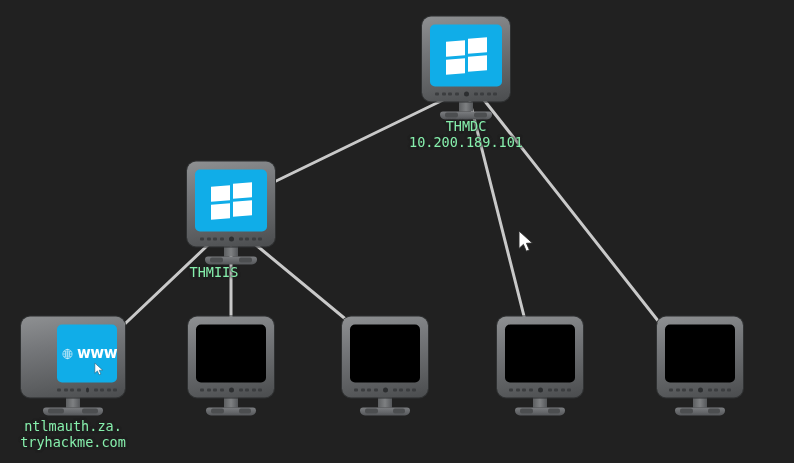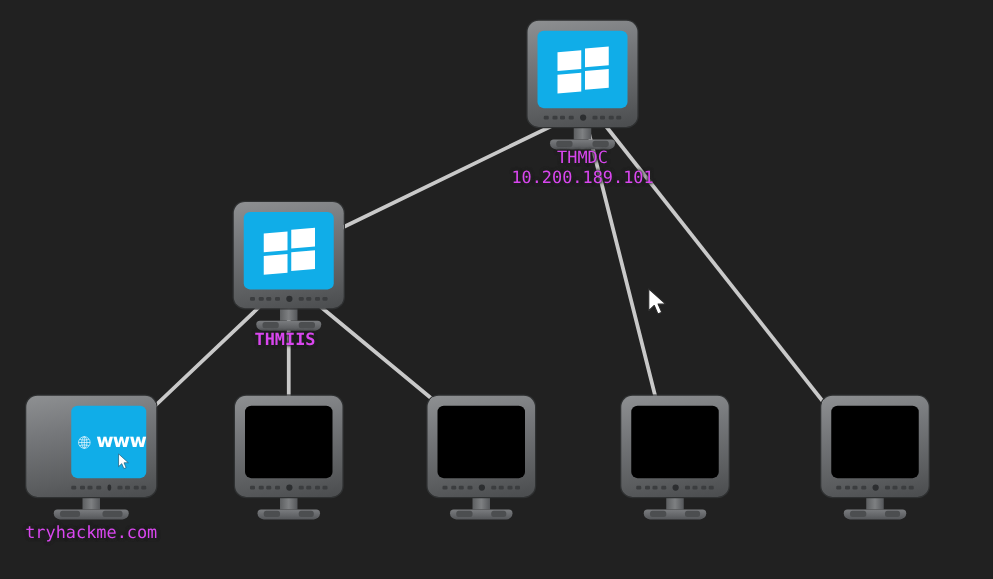--- a/index.html
+++ b/index.html
@@ -138,21 +138,21 @@
   .mini-cursor {
     position: absolute;
     right: 12px;
     bottom: 6px;
   }
 
   
   .label {
     position: absolute;
     transform: translateX(-50%);
-    color: #d946ef;
+    color: #86efac;
     font-family: "DejaVu Sans Mono", "Liberation Mono", monospace;
     font-size: 13.5px;
     line-height: 16px;
     text-align: center;
     white-space: pre;
     text-shadow: 0 0 3px #212121, 0 0 3px #212121, 0 0 2px #212121;
   }
   .label .l2 { display: block; text-align: right; }
 
   
@@ -369,21 +369,21 @@
               </div>
             </div>
           </div>
           <div class="neck"></div>
           <div class="base"></div>
         </div>
       </div>
     </div>
   <div id="labels">
       <div class="label" style="left: 466px; top: 118px;"><span class="l1">THMDC</span><span class="l2">10.200.189.101</span></div>
-      <div class="label" style="left: 228px; top: 264px; font-weight: bold;"><span class="l1">THMIIS</span></div>
-      <div class="label" style="left: 73px; top: 418px;"><span class="l2">tryhackme.com</span></div>
+      <div class="label" style="left: 214px; top: 264px;"><span class="l1">THMIIS</span></div>
+      <div class="label" style="left: 73px; top: 418px;"><span class="l1">ntlmauth.za.</span><span class="l2">tryhackme.com</span></div>
     </div>
 
   <svg id="pointer" width="18" height="24" viewBox="0 0 18 24" style="left: 518px; top: 230px;">
     <path d="M1,1 L1,18.5 L5.4,14.4 L8.3,21.2 L11.4,19.9 L8.5,13.3 L14.4,13.1 Z" fill="#ffffff" stroke="#2a2a2a" stroke-width="0.9" stroke-linejoin="round"></path>
   </svg>
 
 </div>
 
 </body></html>

